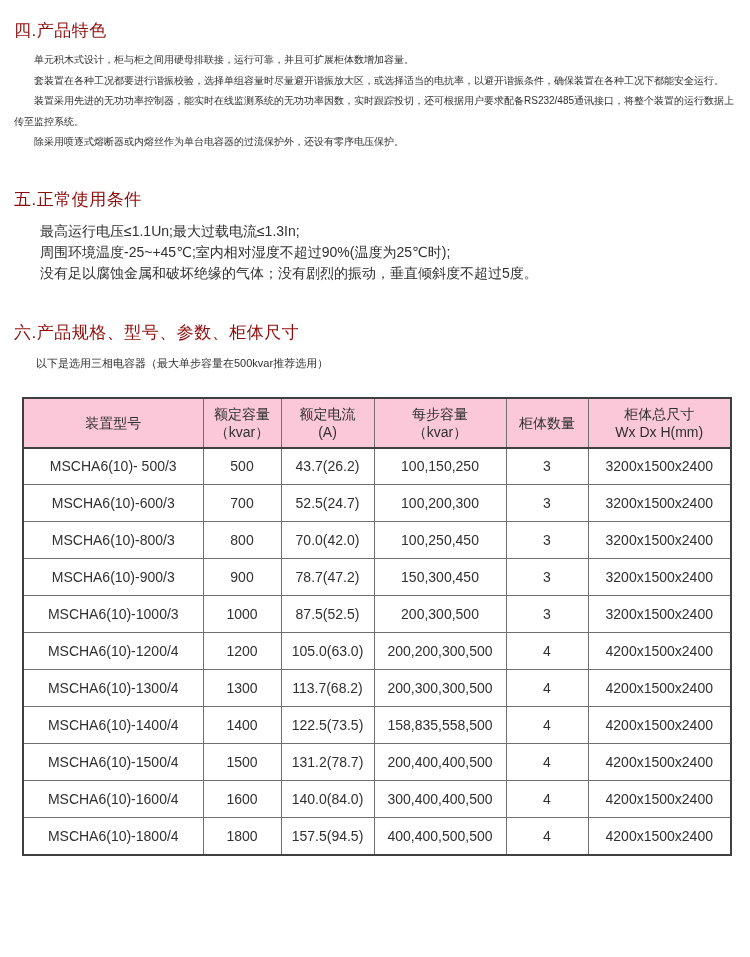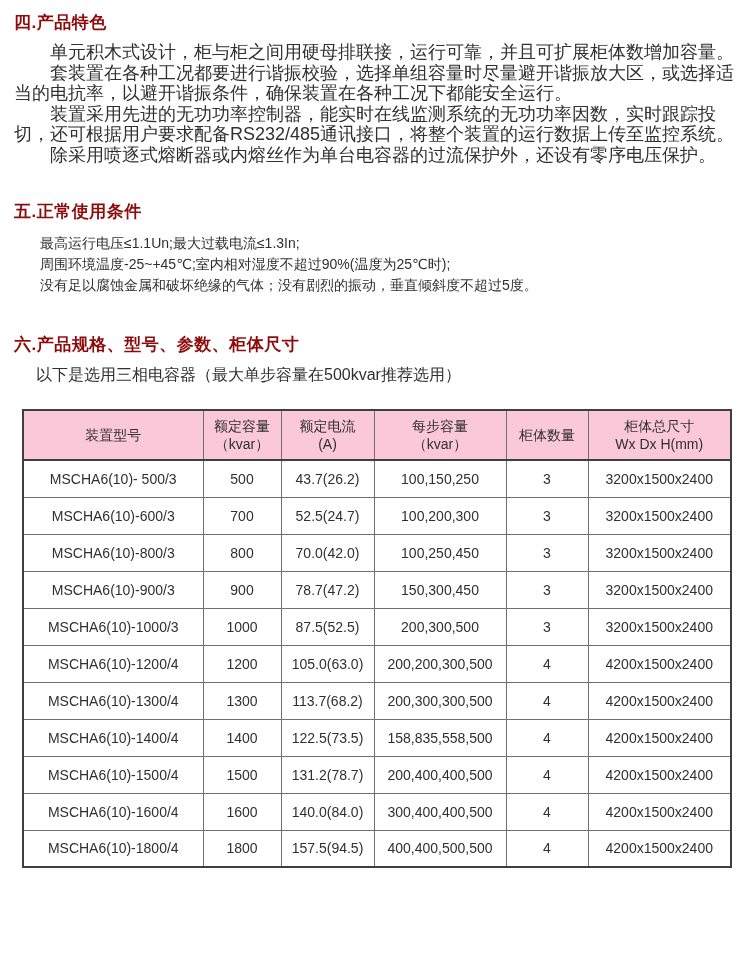--- a/index.html
+++ b/index.html
@@ -13,31 +13,31 @@
   *{box-sizing:border-box;}
   html,body{margin:0;padding:0;}
   body{
     width:750px;height:957px;background:var(--page-bg);
     font-family:"Liberation Sans","DejaVu Sans",sans-serif;
     color:var(--body-text);
     overflow:hidden;
   }
   .page{width:750px;height:957px;}
   .sec-title{
-    font-size:17px;font-weight:700;color:var(--heading);
-    margin:0 14px;line-height:21px;letter-spacing:0.5px;
+    font-size:17px;font-weight:400;color:var(--heading);
+    margin:8px 14px;line-height:21px;letter-spacing:0.5px;
   }
   #title-features{padding-top:12px;}
   #title-conditions{margin-top:36px;}
   #title-specs{margin-top:38px;}
-  .para-block{margin:9px 14px 0 14px;font-size:18px;line-height:20.5px;}
+  .para-block{margin:9px 14px 0 14px;font-size:10px;line-height:20.5px;}
   .para-block p{margin:0;text-indent:2em;}
   .cond-list{margin:11px 14px 0 40px;font-size:14px;line-height:21px;}
   .cond-list .cond-item{margin:0;}
-  .note{margin:11px 14px 0 36px;font-size:16px;line-height:18px;}
+  .note{margin:11px 14px 0 36px;font-size:11px;line-height:18px;}
   table.spec{
     margin:25px 0 0 22px;
     width:708px;
     border-collapse:collapse;
     table-layout:fixed;
     border:2px solid var(--border-outer);
   }
   table.spec th, table.spec td{
     border:1px solid var(--border-inner);
     text-align:center;vertical-align:middle;

